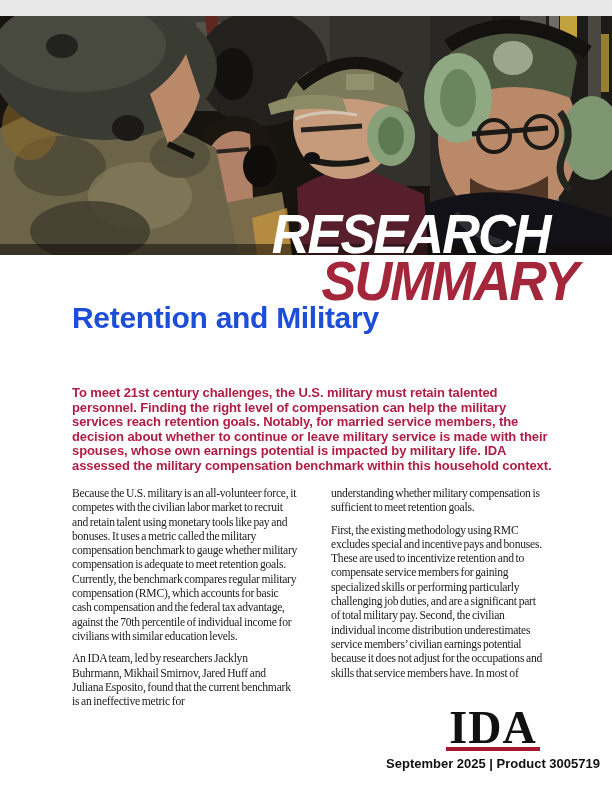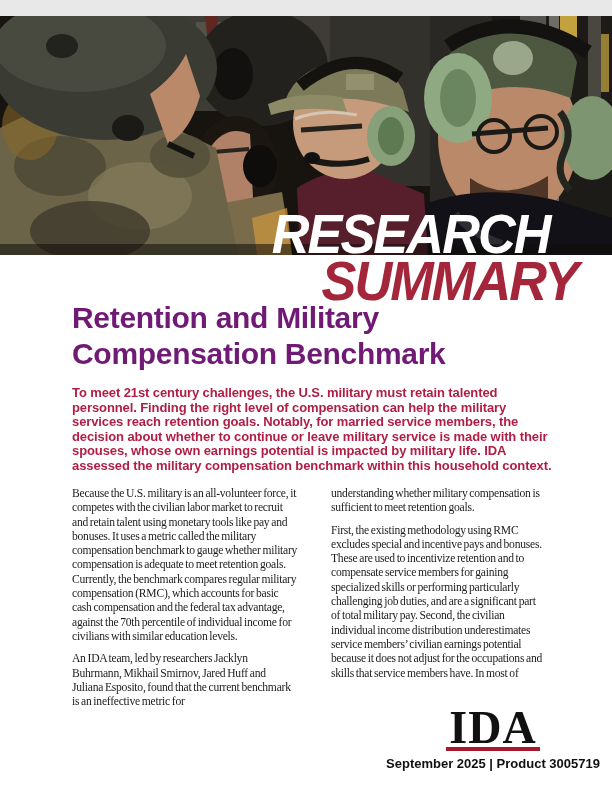--- a/index.html
+++ b/index.html
@@ -182,23 +182,22 @@
       <path d="M150,78 Q175,60 186,38 L200,80 Q190,116 168,128 Z" fill="#b9896a"></path>
       <path d="M168,128 l26,12" stroke="#15130f" stroke-width="6"></path>
       <ellipse cx="128" cy="112" rx="16" ry="13" fill="#1b1a16"></ellipse>
       <rect x="0" y="228" width="612" height="11" fill="#0e0c0a" opacity="0.55"></rect>
     </g>
   </svg>
 
   <div class="masthead-line masthead-research">RESEARCH</div>
   <div class="masthead-line masthead-summary" style="color:#A4263A;">SUMMARY</div>
 
-  <h1 class="doc-title" style="color:#701a75;">
+  <h1 class="doc-title" style="color:#1d4ed8;">
     <span style="display:block;">Retention and Military</span>
-    <span style="display:block;">Compensation Benchmark</span>
   </h1>
 
   <p class="intro" style="color:#B01E45;">To meet 21st century challenges, the U.S. military must retain talented personnel. Finding the right level of compensation can help the military services reach retention goals. Notably, for married service members, the decision about whether to continue or leave military service is made with their spouses, whose own earnings potential is impacted by military life. IDA assessed the military compensation benchmark within this household context.</p>
 
   <div class="columns">
     <div class="col-left">
       <p>Because the U.S. military is an all-volunteer force, it competes with the civilian labor market to recruit and retain talent using monetary tools like pay and bonuses. It uses a metric called the military compensation benchmark to gauge whether military compensation is adequate to meet retention goals. Currently, the benchmark compares regular military compensation (RMC), which accounts for basic cash compensation and the federal tax advantage, against the 70th percentile of individual income for civilians with similar education levels.</p>
       <p>An IDA team, led by researchers Jacklyn Buhrmann, Mikhail Smirnov, Jared Huff and Juliana Esposito, found that the current benchmark is an ineffective metric for</p>
     </div>
     <div class="col-right">

